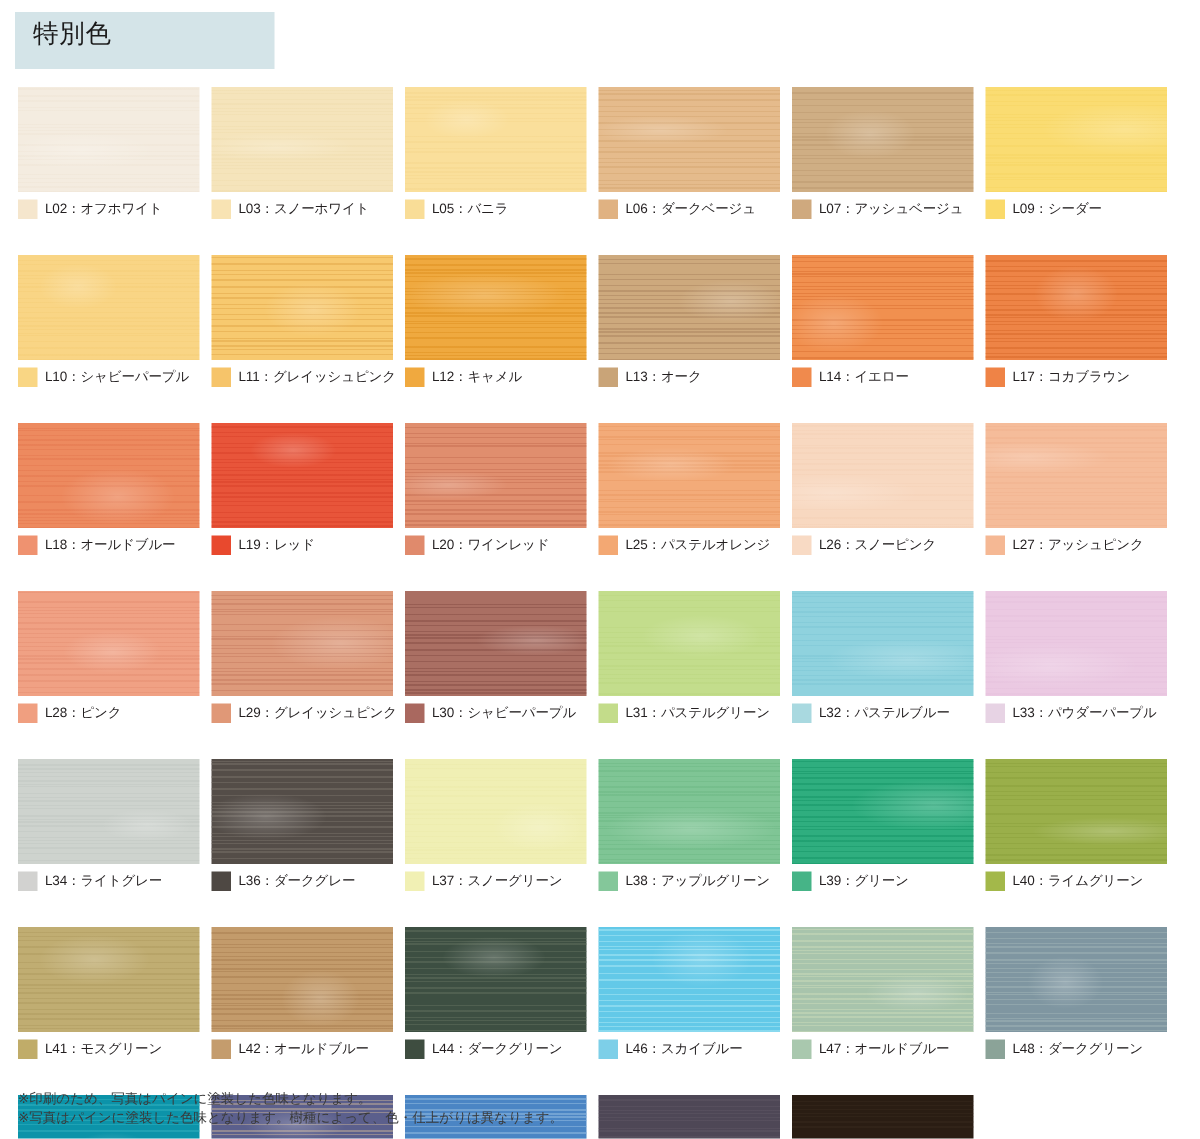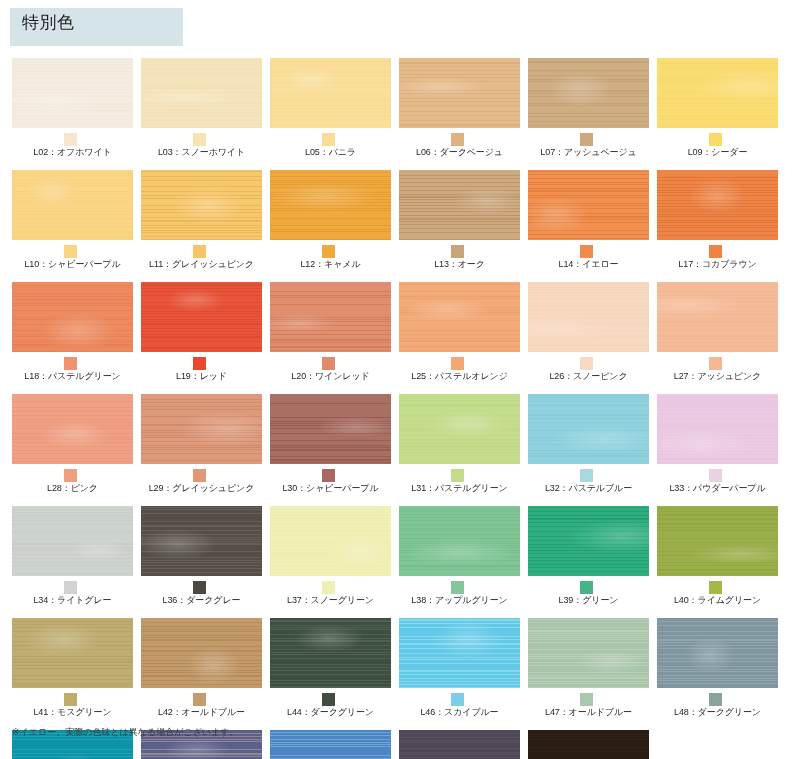--- a/index.html
+++ b/index.html
@@ -60,21 +60,20 @@
   }
   .grain {
     position: absolute;
     inset: 0;
   }
   .swatch-caption {
     display: flex;
     align-items: center;
     margin-top: 5px;
     height: 13px;
-    flex-direction: column;
   }
   .chip {
     width: 13px;
     height: 13px;
     flex: 0 0 13px;
     margin-right: 5px;
   }
   .chip-label {
     font-size: 9px;
     line-height: 13px;
@@ -230,21 +229,21 @@
       </div>
     </div>
     <div class="swatch-row">
       <div class="swatch-cell">
         <div class="swatch-img" style="background-color: rgb(237, 138, 95);">
           <div class="grain" style="background-image: linear-gradient(transparent 0%, transparent 4.57%, rgb(229, 121, 80) 4.57%, rgb(229, 121, 80) 5.52%, transparent 5.52%, transparent 6.98%, rgb(229, 121, 80) 6.98%, rgb(229, 121, 80) 7.79%, transparent 7.79%, transparent 11.53%, rgb(229, 121, 80) 11.53%, rgb(229, 121, 80) 12.12%, transparent 12.12%, transparent 15.43%, rgb(229, 121, 80) 15.43%, rgb(229, 121, 80) 16.84%, transparent 16.84%, transparent 20.13%, rgb(229, 121, 80) 20.13%, rgb(229, 121, 80) 22.01%, transparent 22.01%, transparent 24.33%, rgb(229, 121, 80) 24.33%, rgb(229, 121, 80) 25.93%, transparent 25.93%, transparent 30.09%, rgb(229, 121, 80) 30.09%, rgb(229, 121, 80) 31.26%, transparent 31.26%, transparent 33.29%, rgb(229, 121, 80) 33.29%, rgb(229, 121, 80) 34.9%, transparent 34.9%, transparent 39.64%, rgb(229, 121, 80) 39.64%, rgb(229, 121, 80) 41.17%, transparent 41.17%, transparent 45.14%, rgb(229, 121, 80) 45.14%, rgb(229, 121, 80) 45.85%, transparent 45.85%, transparent 49.91%, rgb(229, 121, 80) 49.91%, rgb(229, 121, 80) 51.74%, transparent 51.74%, transparent 53%, rgb(229, 121, 80) 53%, rgb(229, 121, 80) 53.6%, transparent 53.6%, transparent 55.52%, rgb(229, 121, 80) 55.52%, rgb(229, 121, 80) 56.03%, transparent 56.03%, transparent 59.41%, rgb(229, 121, 80) 59.41%, rgb(229, 121, 80) 60.86%, transparent 60.86%, transparent 63.64%, rgb(229, 121, 80) 63.64%, rgb(229, 121, 80) 64.25%, transparent 64.25%, transparent 68.89%, rgb(229, 121, 80) 68.89%, rgb(229, 121, 80) 69.82%, transparent 69.82%, transparent 74.49%, rgb(229, 121, 80) 74.49%, rgb(229, 121, 80) 75.88%, transparent 75.88%, transparent 77.82%, rgb(229, 121, 80) 77.82%, rgb(229, 121, 80) 78.47%, transparent 78.47%, transparent 82.27%, rgb(229, 121, 80) 82.27%, rgb(229, 121, 80) 83.63%, transparent 83.63%, transparent 85.98%, rgb(229, 121, 80) 85.98%, rgb(229, 121, 80) 87.56%, transparent 87.56%, transparent 89.1%, rgb(229, 121, 80) 89.1%, rgb(229, 121, 80) 90.84%, transparent 90.84%, transparent 92.47%, rgb(229, 121, 80) 92.47%, rgb(229, 121, 80) 93.63%, transparent 93.63%, transparent 95.29%, rgb(229, 121, 80) 95.29%, rgb(229, 121, 80) 96.19%, transparent 96.19%, transparent 99.17%, rgb(229, 121, 80) 99.17%, rgb(229, 121, 80) 99.81%, transparent 99.81%, transparent 101.39%, rgb(229, 121, 80) 101.39%, rgb(229, 121, 80) 102.95%); opacity: 0.55;"></div>
           <div class="grain" style="background-image: radial-gradient(45% 39% at 55% 70%, rgba(255, 255, 255, 0.22), rgba(255, 255, 255, 0) 70%);"></div>
         </div>
         <div class="swatch-caption">
           <span class="chip" style="background-color: rgb(239, 146, 112);"></span>
-          <span class="chip-label">L18：パステルグリーン</span>
+          <span class="chip-label">L18：オールドブルー</span>
         </div>
       </div>
       <div class="swatch-cell">
         <div class="swatch-img" style="background-color: rgb(232, 85, 58);">
           <div class="grain" style="background-image: linear-gradient(transparent 0%, transparent 3.28%, rgb(218, 66, 42) 3.28%, rgb(218, 66, 42) 5.13%, transparent 5.13%, transparent 8.2%, rgb(218, 66, 42) 8.2%, rgb(218, 66, 42) 9.72%, transparent 9.72%, transparent 12.59%, rgb(218, 66, 42) 12.59%, rgb(218, 66, 42) 13.6%, transparent 13.6%, transparent 18.93%, rgb(218, 66, 42) 18.93%, rgb(218, 66, 42) 19.85%, transparent 19.85%, transparent 22.64%, rgb(218, 66, 42) 22.64%, rgb(218, 66, 42) 23.46%, transparent 23.46%, transparent 28.04%, rgb(218, 66, 42) 28.04%, rgb(218, 66, 42) 29.61%, transparent 29.61%, transparent 34.17%, rgb(218, 66, 42) 34.17%, rgb(218, 66, 42) 35.54%, transparent 35.54%, transparent 37.1%, rgb(218, 66, 42) 37.1%, rgb(218, 66, 42) 37.87%, transparent 37.87%, transparent 41.75%, rgb(218, 66, 42) 41.75%, rgb(218, 66, 42) 42.57%, transparent 42.57%, transparent 44.41%, rgb(218, 66, 42) 44.41%, rgb(218, 66, 42) 45.64%, transparent 45.64%, transparent 48.55%, rgb(218, 66, 42) 48.55%, rgb(218, 66, 42) 50%, transparent 50%, transparent 53.4%, rgb(218, 66, 42) 53.4%, rgb(218, 66, 42) 53.96%, transparent 53.96%, transparent 55.61%, rgb(218, 66, 42) 55.61%, rgb(218, 66, 42) 57.4%, transparent 57.4%, transparent 59.14%, rgb(218, 66, 42) 59.14%, rgb(218, 66, 42) 60.9%, transparent 60.9%, transparent 66.19%, rgb(218, 66, 42) 66.19%, rgb(218, 66, 42) 67.85%, transparent 67.85%, transparent 69.68%, rgb(218, 66, 42) 69.68%, rgb(218, 66, 42) 71.26%, transparent 71.26%, transparent 74.57%, rgb(218, 66, 42) 74.57%, rgb(218, 66, 42) 75.32%, transparent 75.32%, transparent 77.79%, rgb(218, 66, 42) 77.79%, rgb(218, 66, 42) 79.42%, transparent 79.42%, transparent 84.29%, rgb(218, 66, 42) 84.29%, rgb(218, 66, 42) 85.69%, transparent 85.69%, transparent 89.51%, rgb(218, 66, 42) 89.51%, rgb(218, 66, 42) 90.69%, transparent 90.69%, transparent 93.36%, rgb(218, 66, 42) 93.36%, rgb(218, 66, 42) 95.08%, transparent 95.08%, transparent 97.6%, rgb(218, 66, 42) 97.6%, rgb(218, 66, 42) 99.13%, transparent 99.13%, transparent 103.71%, rgb(218, 66, 42) 103.71%, rgb(218, 66, 42) 104.89%); opacity: 0.55;"></div>
           <div class="grain" style="background-image: radial-gradient(34% 24% at 45% 26%, rgba(255, 255, 255, 0.22), rgba(255, 255, 255, 0) 70%);"></div>
         </div>
         <div class="swatch-caption">
           <span class="chip" style="background-color: rgb(232, 73, 46);"></span>
           <span class="chip-label">L19：レッド</span>
@@ -505,14 +504,15 @@
       <div class="swatch-cell">
         <div class="swatch-img" style="background-color: rgb(42, 29, 19);">
           <div class="grain" style="background-image: linear-gradient(transparent 0%, transparent 5.3%, rgb(54, 40, 28) 5.3%, rgb(54, 40, 28) 6.85%, transparent 6.85%, transparent 9.26%, rgb(54, 40, 28) 9.26%, rgb(54, 40, 28) 10.33%, transparent 10.33%, transparent 13.45%, rgb(54, 40, 28) 13.45%, rgb(54, 40, 28) 14.11%, transparent 14.11%, transparent 16.83%, rgb(54, 40, 28) 16.83%, rgb(54, 40, 28) 17.8%, transparent 17.8%, transparent 19.85%, rgb(54, 40, 28) 19.85%, rgb(54, 40, 28) 20.66%, transparent 20.66%, transparent 24.53%, rgb(54, 40, 28) 24.53%, rgb(54, 40, 28) 26.42%, transparent 26.42%, transparent 29.97%, rgb(54, 40, 28) 29.97%, rgb(54, 40, 28) 31.32%, transparent 31.32%, transparent 32.89%, rgb(54, 40, 28) 32.89%, rgb(54, 40, 28) 33.41%, transparent 33.41%, transparent 37.07%, rgb(54, 40, 28) 37.07%, rgb(54, 40, 28) 37.57%, transparent 37.57%, transparent 42.38%, rgb(54, 40, 28) 42.38%, rgb(54, 40, 28) 43.48%, transparent 43.48%, transparent 46.47%, rgb(54, 40, 28) 46.47%, rgb(54, 40, 28) 47.24%, transparent 47.24%, transparent 51.93%, rgb(54, 40, 28) 51.93%, rgb(54, 40, 28) 53.76%, transparent 53.76%, transparent 56.68%, rgb(54, 40, 28) 56.68%, rgb(54, 40, 28) 57.82%, transparent 57.82%, transparent 62.29%, rgb(54, 40, 28) 62.29%, rgb(54, 40, 28) 63.52%, transparent 63.52%, transparent 67.23%, rgb(54, 40, 28) 67.23%, rgb(54, 40, 28) 68.28%, transparent 68.28%, transparent 71.94%, rgb(54, 40, 28) 71.94%, rgb(54, 40, 28) 72.52%, transparent 72.52%, transparent 77.6%, rgb(54, 40, 28) 77.6%, rgb(54, 40, 28) 78.81%, transparent 78.81%, transparent 84.09%, rgb(54, 40, 28) 84.09%, rgb(54, 40, 28) 85.7%, transparent 85.7%, transparent 88.36%, rgb(54, 40, 28) 88.36%, rgb(54, 40, 28) 89.46%, transparent 89.46%, transparent 94.72%, rgb(54, 40, 28) 94.72%, rgb(54, 40, 28) 95.76%, transparent 95.76%, transparent 98.36%, rgb(54, 40, 28) 98.36%, rgb(54, 40, 28) 99.34%, transparent 99.34%, transparent 103.57%, rgb(54, 40, 28) 103.57%, rgb(54, 40, 28) 104.16%); opacity: 0.55;"></div>
           <div class="grain" style="background-image: radial-gradient(55% 25% at 46% 62%, rgba(255, 255, 255, 0.22), rgba(255, 255, 255, 0) 70%);"></div>
         </div>
       </div>
     </div>
   </div>
 
 <div id="footer-notes">
-    <div class="note-line">※イエロー、実際の色味とは異なる場合がございます。</div>
+    <div class="note-line">※印刷のため、写真はパインに塗装した色味となります。</div>
+    <div class="note-line">※写真はパインに塗装した色味となります。樹種によって、色・仕上がりは異なります。</div>
   </div>
 
 </body></html>

